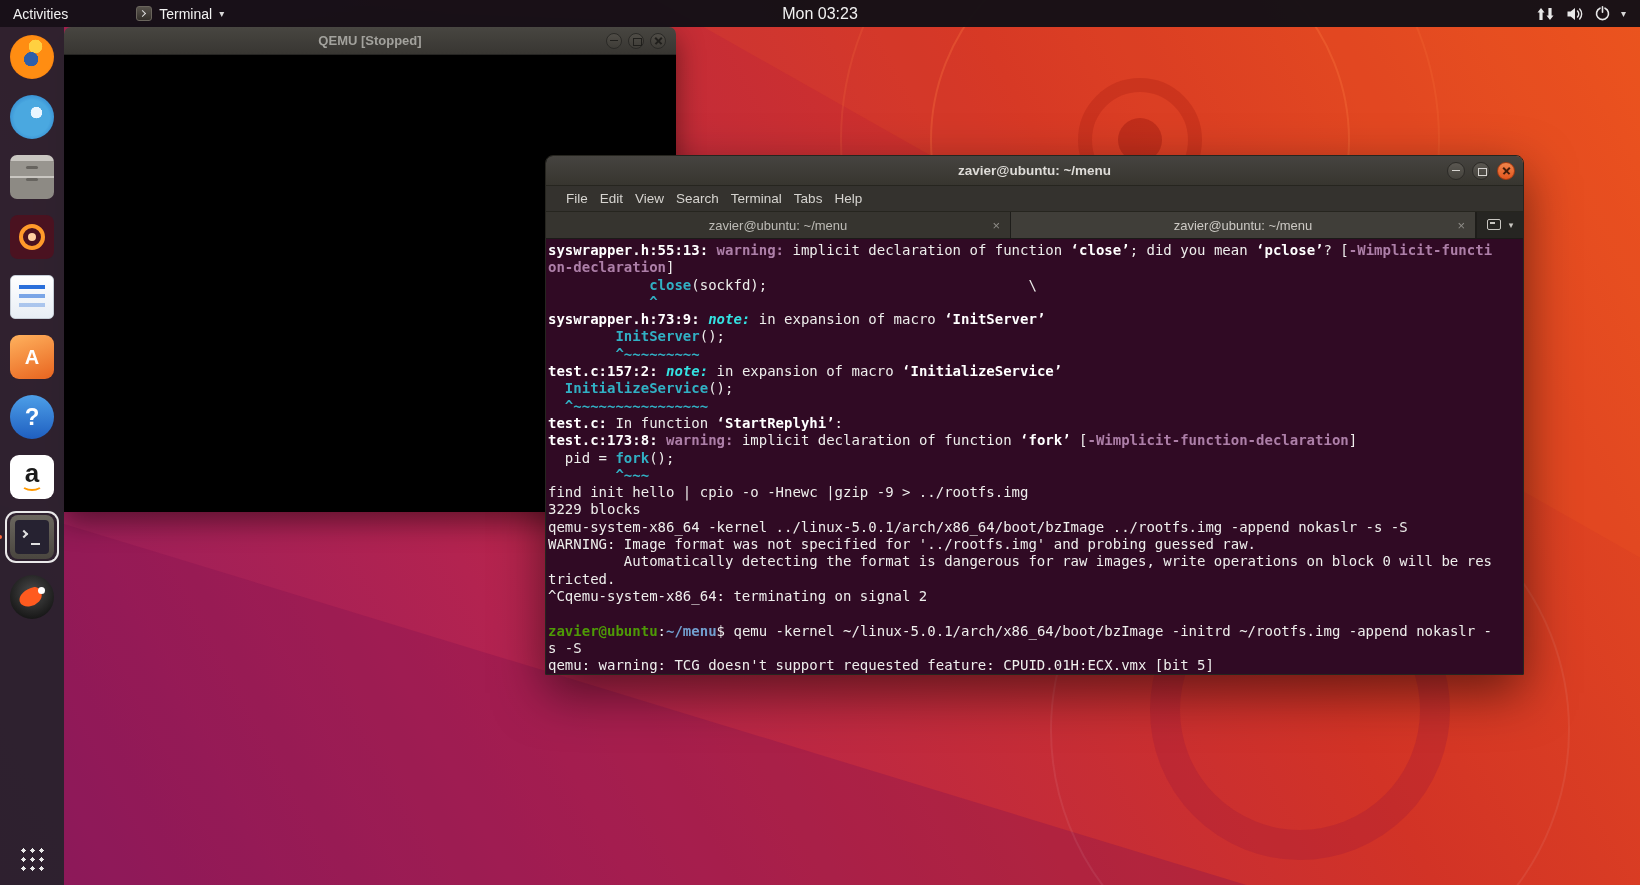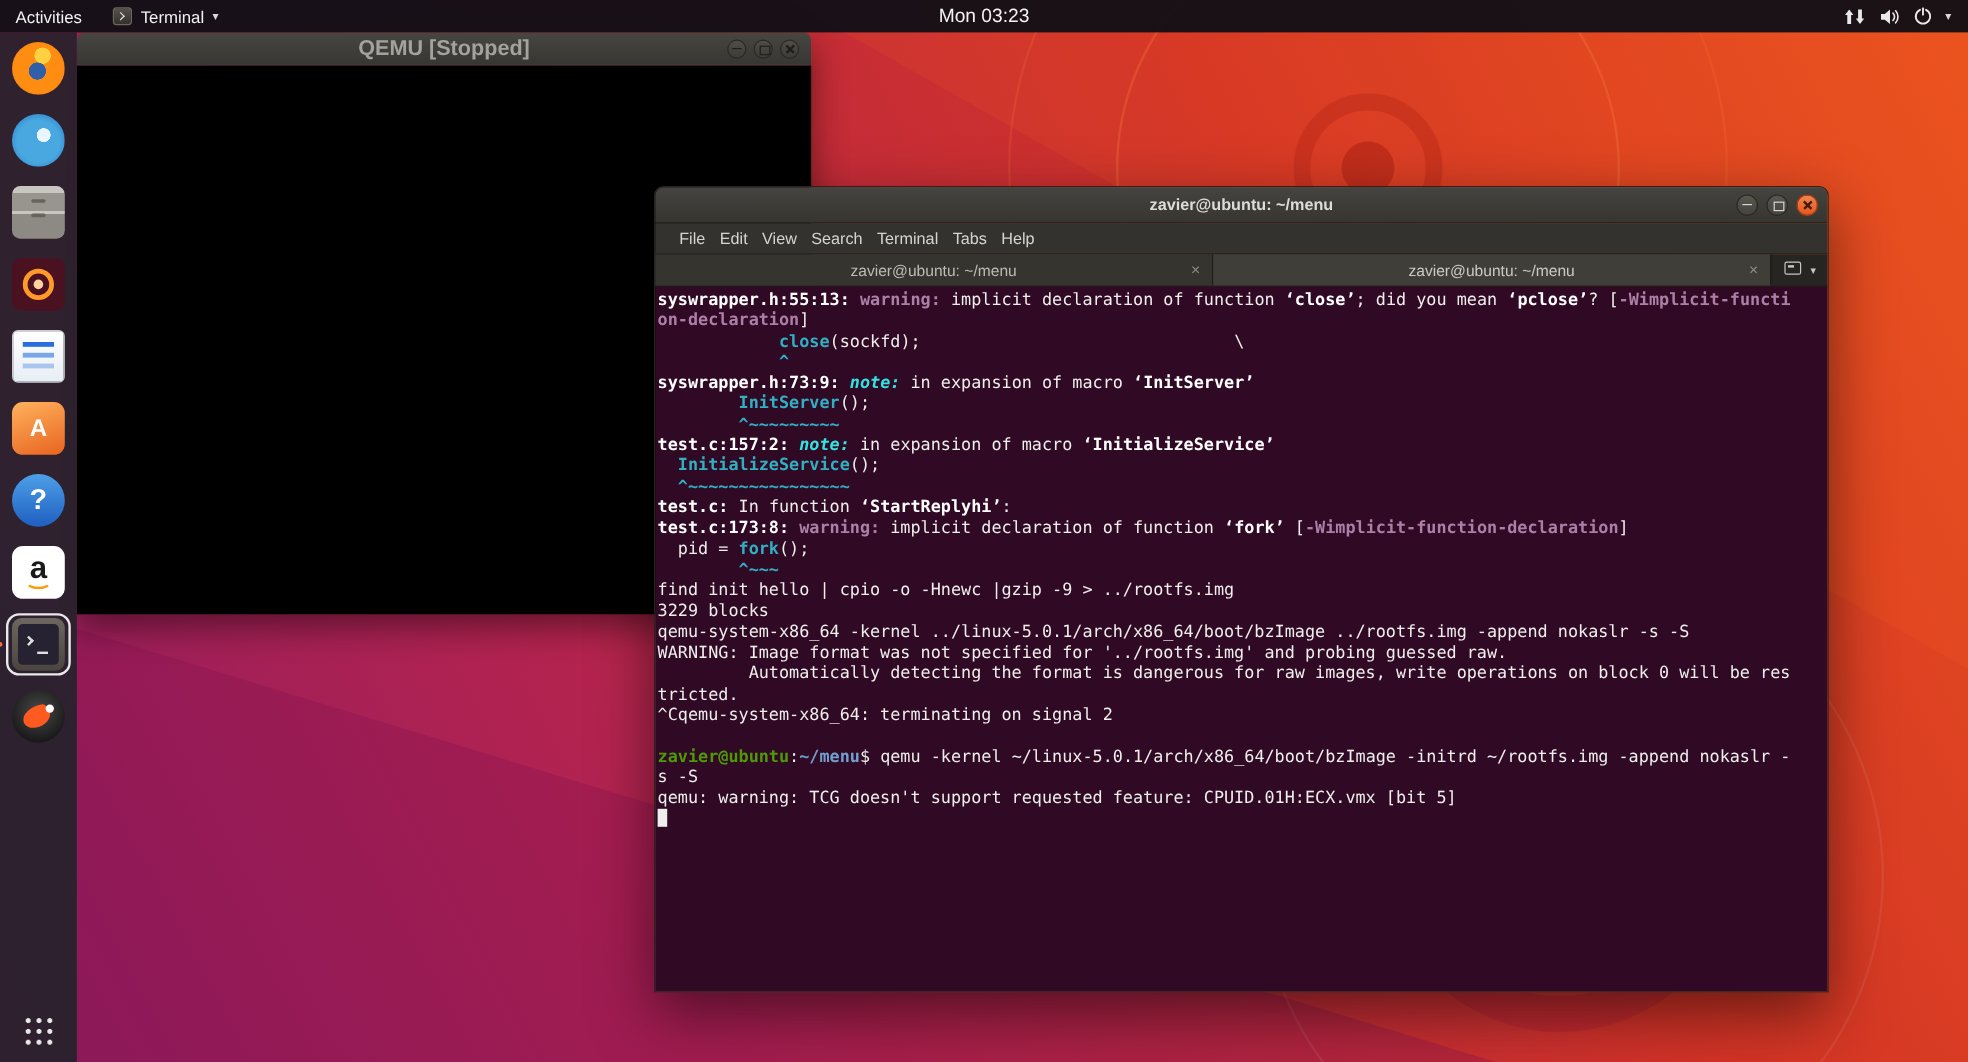--- a/index.html
+++ b/index.html
@@ -15,21 +15,21 @@
   .dot1    { left:1118px; top:118px; width:44px; height:44px; background:rgba(150,22,14,0.38); border-radius:50%; position:absolute; }
   .ring-sm { left:1078px; top:78px;  width:124px; height:124px; border:14px solid rgba(170,30,18,0.32); }
   .ring-md { left:930px;  top:-70px; width:420px; height:420px; border:2px solid rgba(255,130,70,0.28); }
   .ring-lg { left:840px;  top:-160px;width:600px; height:600px; border:2px solid rgba(255,130,70,0.16); }
   .ring-br { left:1150px; top:560px; width:300px; height:300px; border:30px solid rgba(150,20,60,0.25); }
   .ring-br2{ left:1050px; top:470px; width:520px; height:520px; border:2px solid rgba(255,255,255,0.07); }
 
   
   .topbar { position:absolute; top:0; left:0; right:0; height:27px; background:rgba(18,16,22,0.96);
             color:#f2f2f2; display:flex; align-items:center; font-size:14px; z-index:60; }
-  .tb-left { display:flex; align-items:center; height:100%; }
+  .tb-left { display:flex; align-items:center; height:100%;gap:42px; }
   .tb-item { padding:0 13px; height:100%; display:flex; align-items:center; cursor:default; }
   .appmenu { gap:7px; }
   .appmenu-icon { width:16px; height:15px; border-radius:3px; background:linear-gradient(#57524b,#332f2a);
                   border:1px solid #6a655d; position:relative; }
   .appmenu-icon::after { content:""; position:absolute; left:3px; top:4px; width:4px; height:4px;
                   border-right:1.5px solid #ddd; border-bottom:1.5px solid #ddd; transform:rotate(-45deg); }
   .caret { font-size:10px; color:#d8d8d8; }
   .clock { position:absolute; left:50%; transform:translateX(-50%); font-weight:normal; font-size:16px; }
   .tray { position:absolute; right:8px; top:0; height:100%; display:flex; align-items:center; gap:11px; padding:0 6px; }
 
@@ -83,38 +83,38 @@
     border-radius:50%; z-index:1; }
   .show-apps { margin-top:auto; width:27px; height:27px;
     background-image:radial-gradient(circle 2.2px at center, #e8e8e8 99%, rgba(0,0,0,0));
     background-size:9px 9px; }
 
   
   .qemu-window { position:absolute; left:64px; top:27px; width:612px; height:485px; z-index:10;
     border-radius:7px 7px 0 0; box-shadow:0 10px 28px rgba(0,0,0,0.45); }
   .qemu-titlebar { height:28px; border-radius:7px 7px 0 0; background:linear-gradient(#484641,#383632);
     border-bottom:1px solid #262523; display:flex; align-items:center; justify-content:center; position:relative; }
-  .qemu-title { color:#a3a29d; font-weight:bold; font-size:18px; }
+  .qemu-title { color:#a3a29d; font-weight:bold; font-size:13px; }
   .qemu-controls { position:absolute; right:10px; top:0; bottom:0; display:flex; align-items:center; gap:6px; }
   .qbtn { width:16px; height:16px; border-radius:50%; background:linear-gradient(#504d47,#3e3c37);
     border:1px solid #2a2926; position:relative; color:#201f1c; }
   .qemu-body { position:absolute; left:0; right:0; top:28px; bottom:0; background:#000; }
 
   
   .ic-min::after { content:""; position:absolute; left:50%; top:50%; width:8px; height:1.6px;
     margin:-0.8px 0 0 -4px; background:currentColor; }
   .ic-max::after { content:""; position:absolute; left:50%; top:50%; width:7px; height:6px;
     margin:-3px 0 0 -3.5px; border:1.4px solid currentColor; }
   .ic-close::before, .ic-close::after { content:""; position:absolute; left:50%; top:50%; width:9px; height:1.6px;
     margin:-0.8px 0 0 -4.5px; background:currentColor; }
   .ic-close::before { transform:rotate(45deg); }
   .ic-close::after  { transform:rotate(-45deg); }
 
   
-  .term-window { position:absolute; left:545px; top:155px; width:979px; height:672px; z-index:20;
+  .term-window { position:absolute; left:545px; top:155px; width:979px; height:520px; z-index:20;
     border-radius:8px 8px 0 0; overflow:hidden; box-shadow:0 18px 50px rgba(0,0,0,0.5); border:1px solid #26251f; }
   .term-titlebar { height:30px; background:linear-gradient(#464440,#37352f); display:flex; align-items:center;
     justify-content:center; position:relative; border-bottom:1px solid #26251f; }
   .term-title { color:#dedcd8; font-weight:bold; font-size:13.5px; }
   .term-controls { position:absolute; right:8px; top:0; bottom:0; display:flex; align-items:center; gap:7px; }
   .wbtn { width:18px; height:18px; border-radius:50%; background:linear-gradient(#5a5751,#45433d);
     border:1px solid #2c2a27; position:relative; color:#d6d4d0; }
   .wbtn.close { background:linear-gradient(#f0854c,#e4571e); border-color:#a63c13; color:#441c0a; }
   .term-menubar { height:26px; background:#34322e; display:flex; align-items:center; padding-left:14px;
     color:#d6d4d0; font-size:13.5px; border-bottom:1px solid #26251f; }

